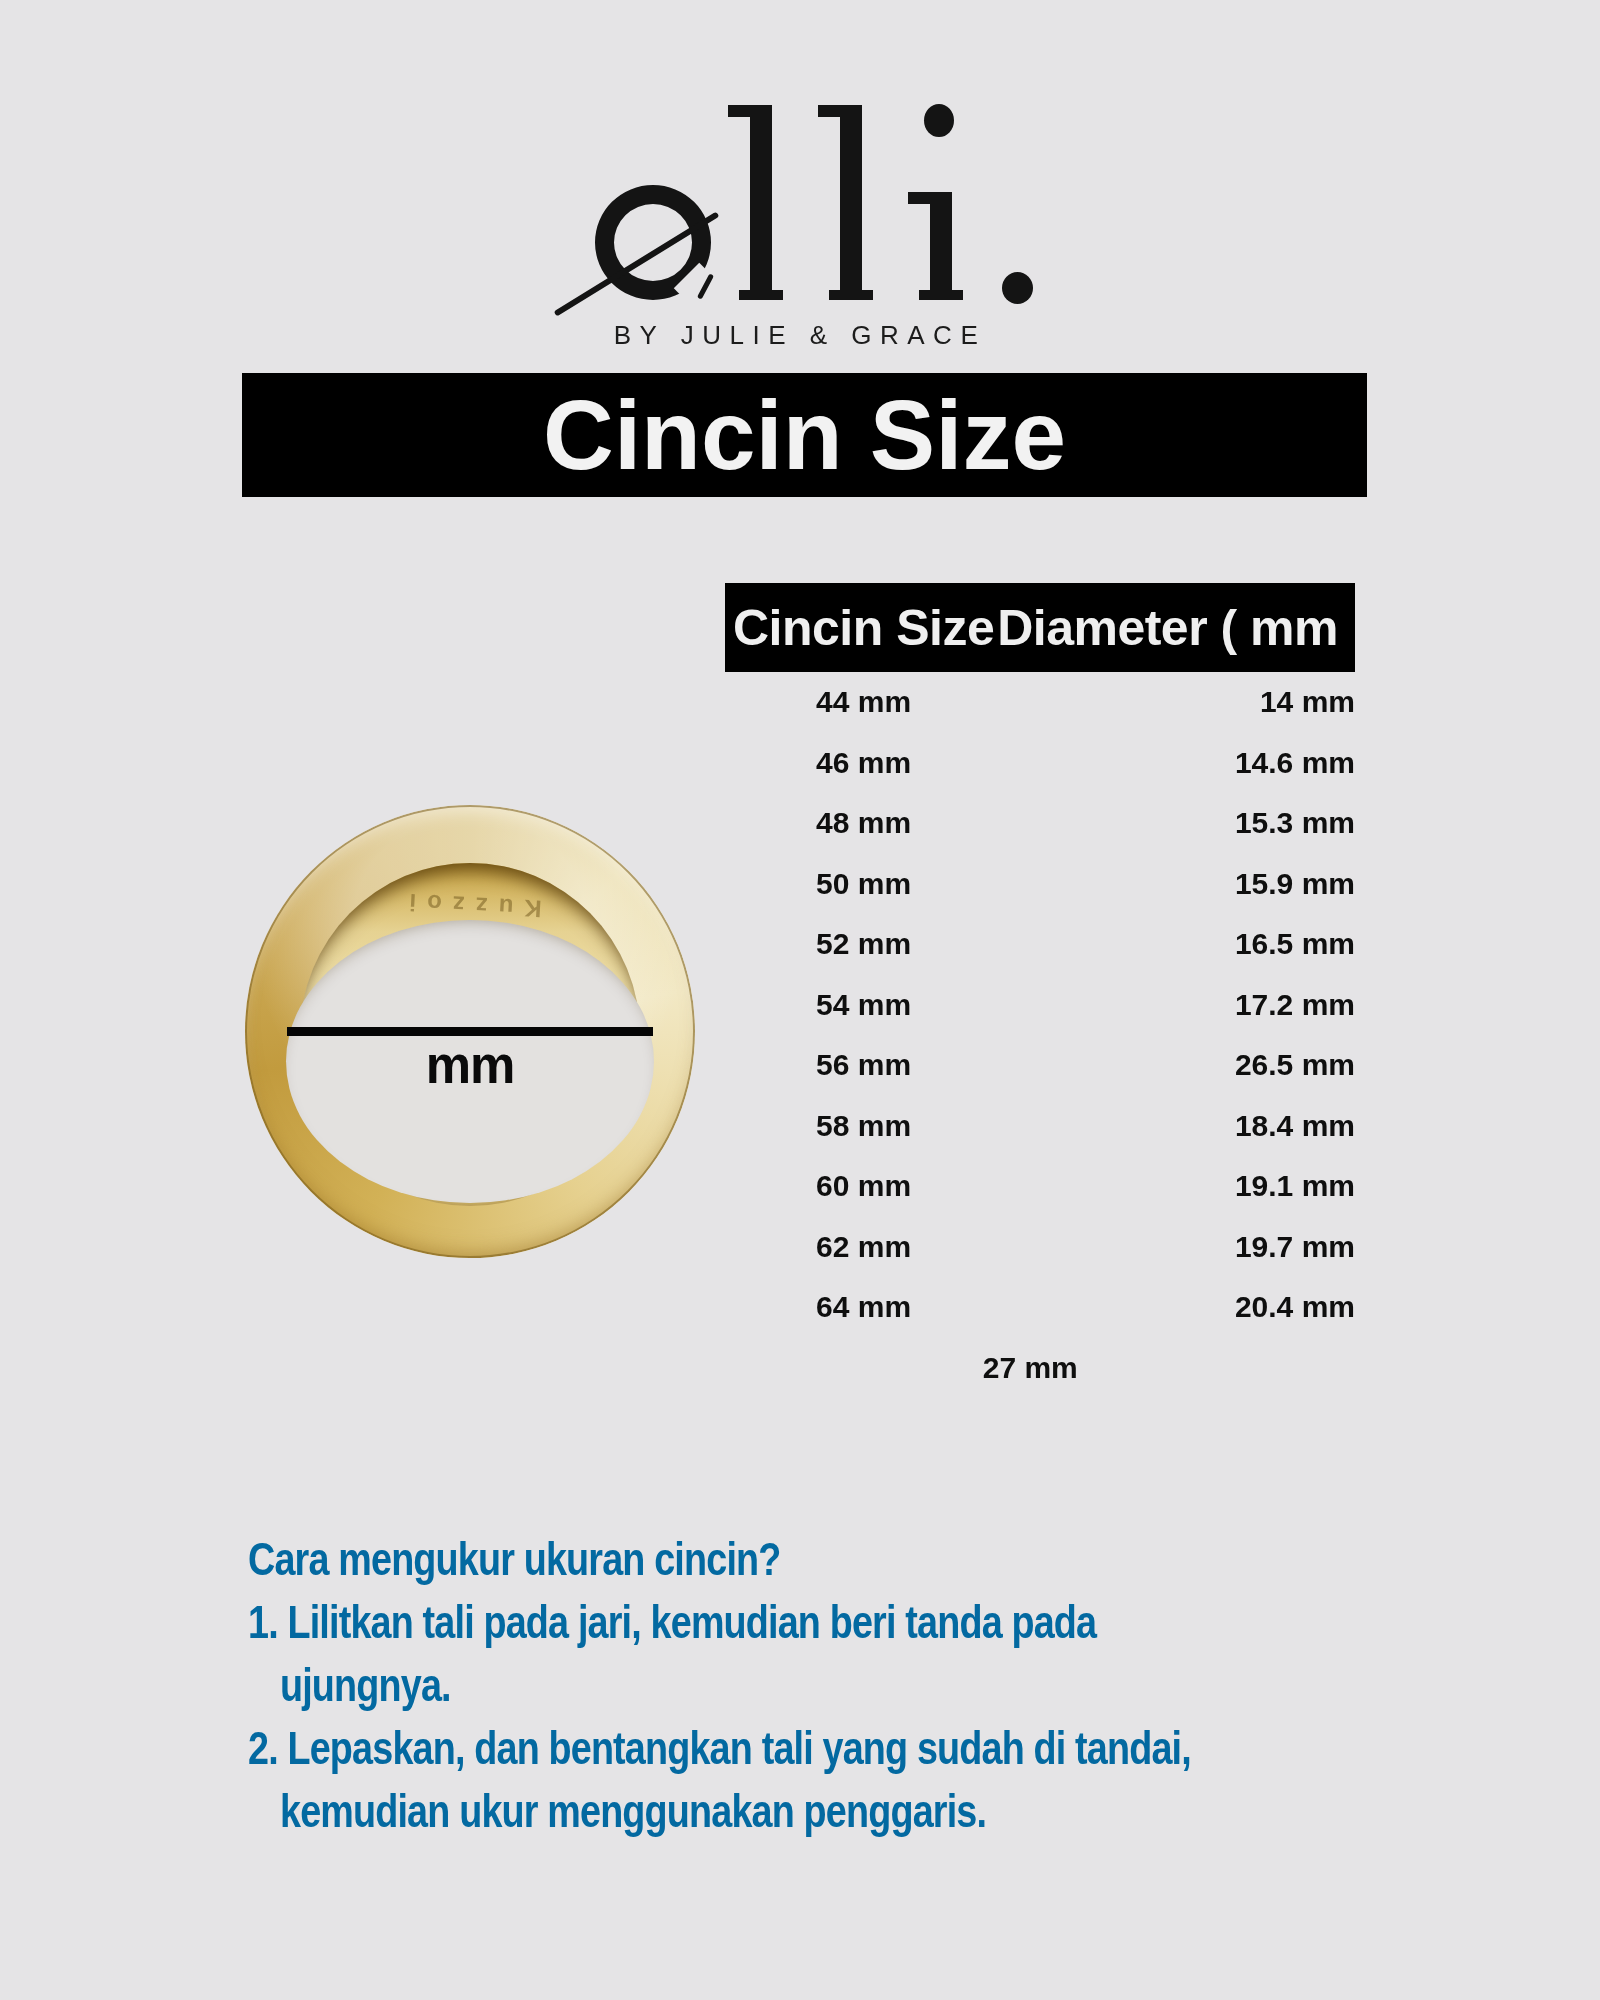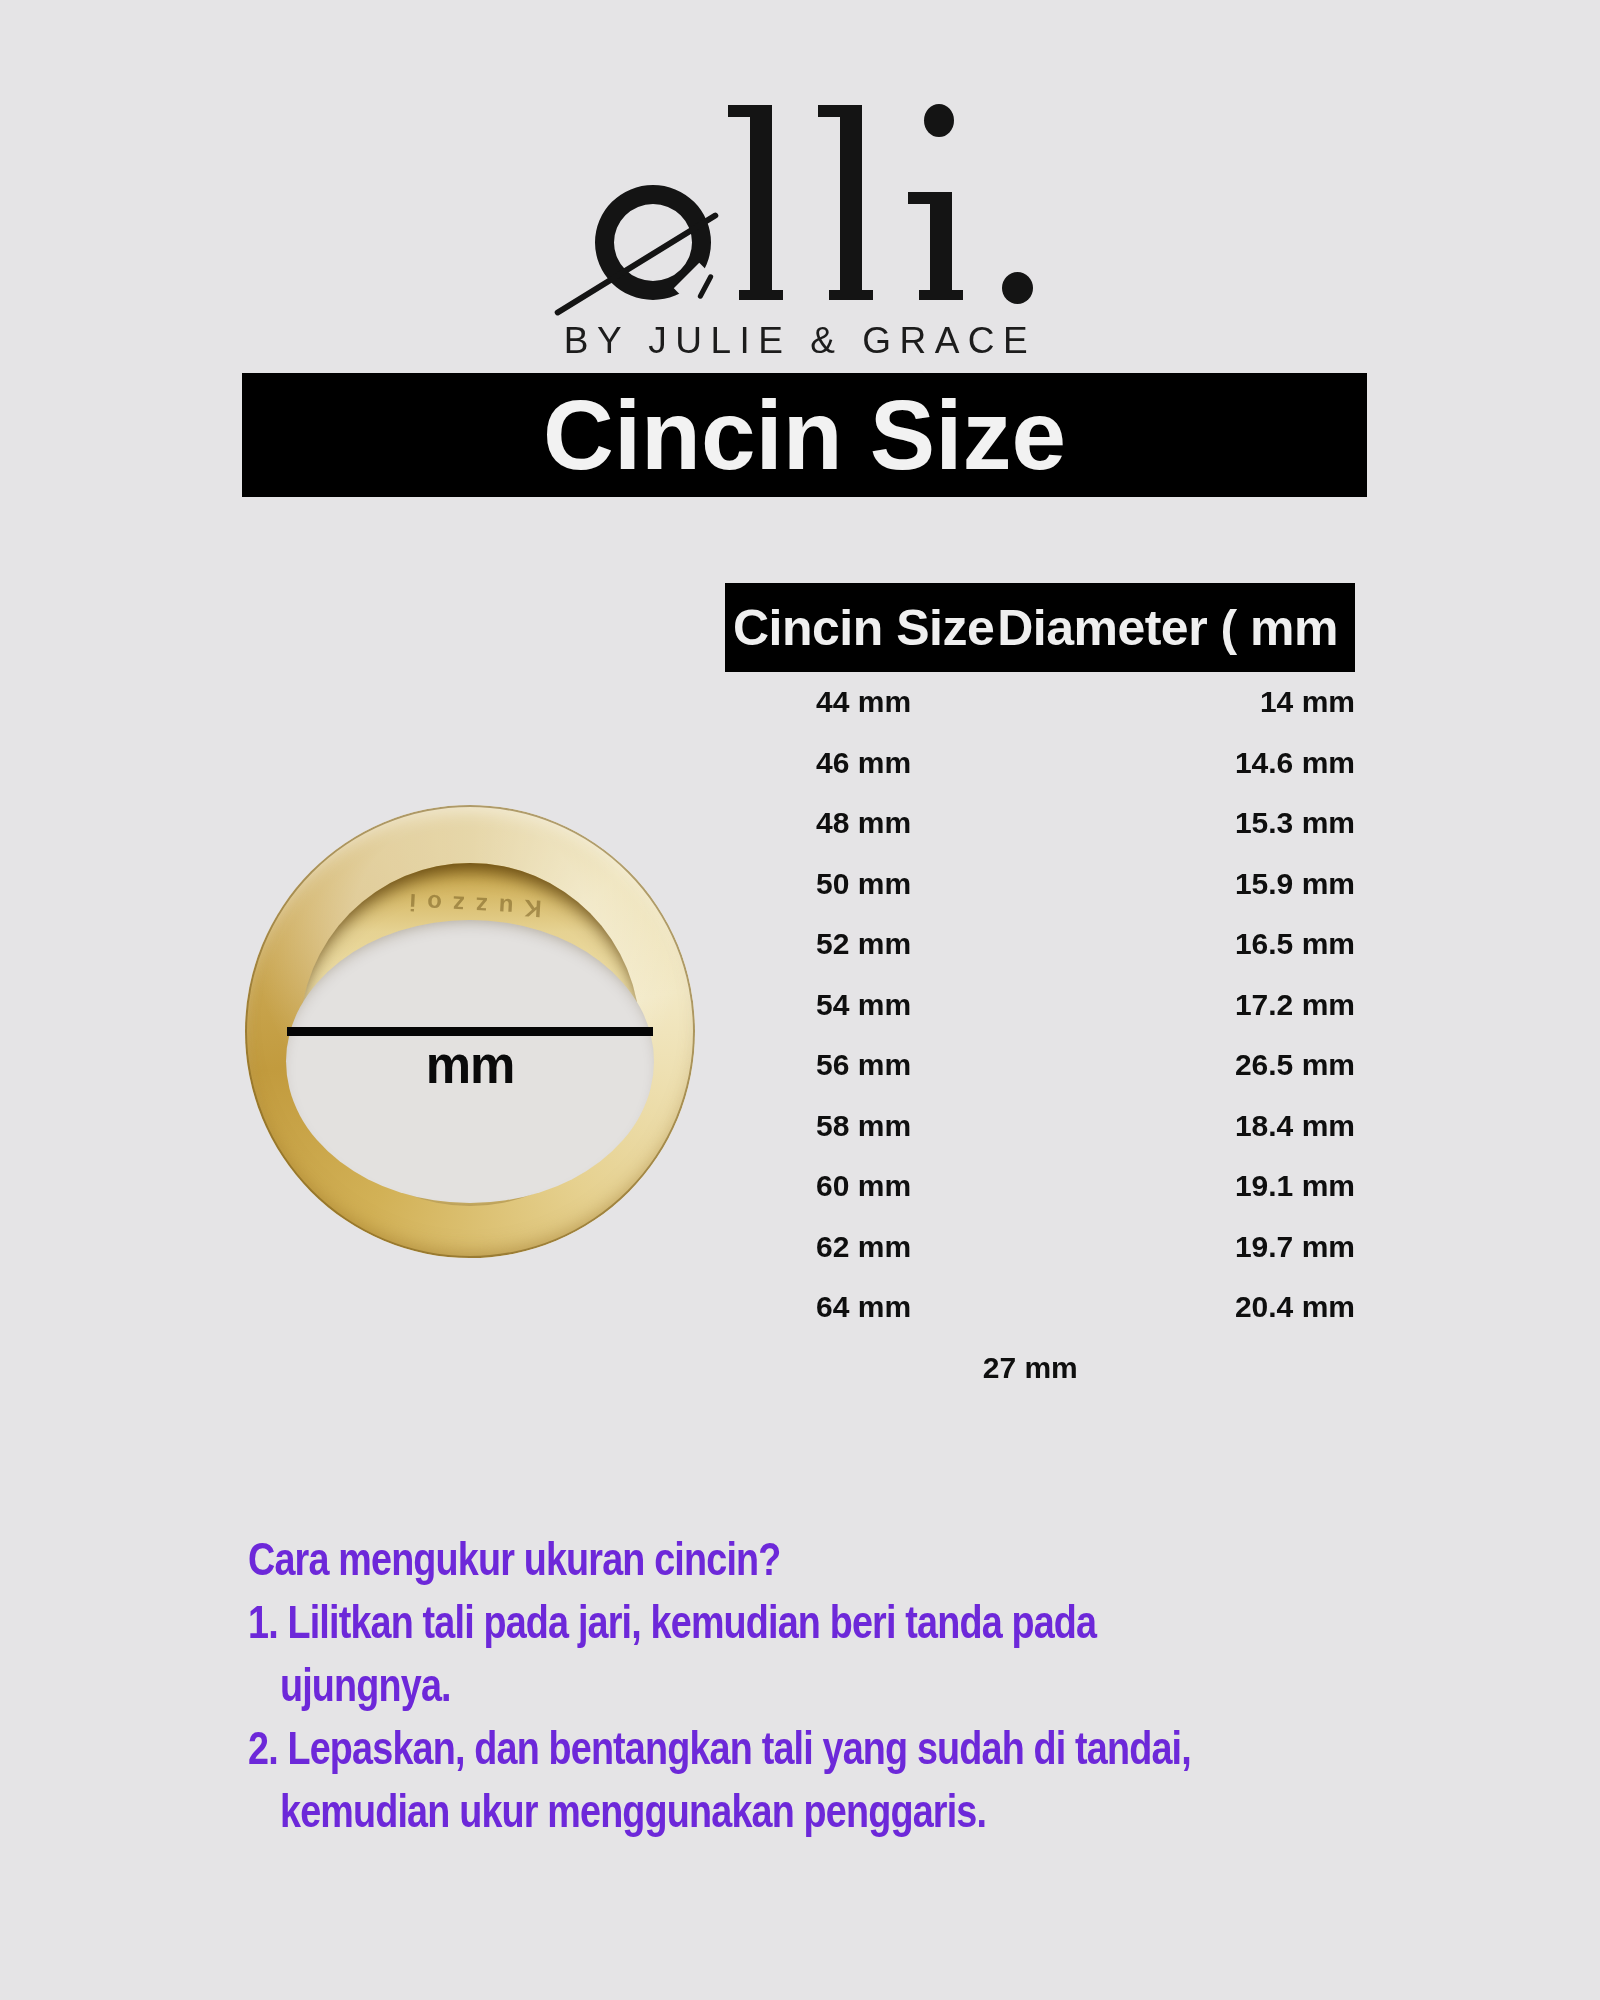--- a/index.html
+++ b/index.html
@@ -22,21 +22,21 @@
   .logo .serif.s2{left:263px;top:5px;}
   .logo .serif.s3{left:353px;top:92px;}
   .logo .foot{position:absolute;height:10px;width:44px;background:#141414;top:190px;}
   .logo .foot.f1{left:184px;}
   .logo .foot.f2{left:274px;}
   .logo .foot.f3{left:364px;top:190px;}
   .logo .i-dot{position:absolute;left:369px;top:4px;width:30px;height:33px;background:#141414;border-radius:50%;}
   .logo .period{position:absolute;left:447px;top:172px;width:31px;height:32px;background:#141414;border-radius:50%;}
 
   .byline{position:absolute;left:0;top:320px;width:1600px;text-align:center;
-          font-size:37px;letter-spacing:8.5px;color:#1c1c1c;}
+          font-size:26px;letter-spacing:8.5px;color:#1c1c1c;}
 
   
   .banner{position:absolute;left:242px;top:373px;width:1125px;height:124px;background:#000;
           display:flex;align-items:center;justify-content:center;}
   .banner-title{color:#f2f2f2;font-weight:700;font-size:98px;letter-spacing:0;}
 
   
   .size-table{position:absolute;left:725px;top:583px;width:630px;}
   .thead{height:89px;background:#000;display:flex;align-items:center;color:#efefef;
          font-weight:700;font-size:50px;letter-spacing:-0.5px;}
@@ -63,21 +63,21 @@
       border-radius:50%;background:#e3e1df;
       box-shadow: inset 0 8px 16px -8px rgba(60,40,5,.35);}
   .ring-engraving{position:absolute;left:0;top:86px;width:100%;text-align:center;
       transform:rotate(183deg);font-size:24px;font-weight:700;letter-spacing:11px;
       color:rgba(120,94,34,.55);}
   .diameter-line{position:absolute;left:42px;top:222px;width:366px;height:9px;background:#050505;}
   .mm-label{position:absolute;left:0;top:231px;width:100%;text-align:center;
       font-weight:700;font-size:51px;letter-spacing:-1px;color:#0a0a0a;}
 
   
-  .instructions{position:absolute;left:248px;top:1528px;width:1180px;color:#6d28d9;}
+  .instructions{position:absolute;left:248px;top:1528px;width:1180px;color:#0369a1;}
   .instr-line{font-weight:700;font-size:46px;line-height:63px;letter-spacing:-1px;
       transform:scaleX(0.82);transform-origin:left center;white-space:nowrap;}
   .instr-line.indent{padding-left:39px;}
 </style>
 </head>
 <body>
 
 <div class="page">
 
   <div class="logo">

